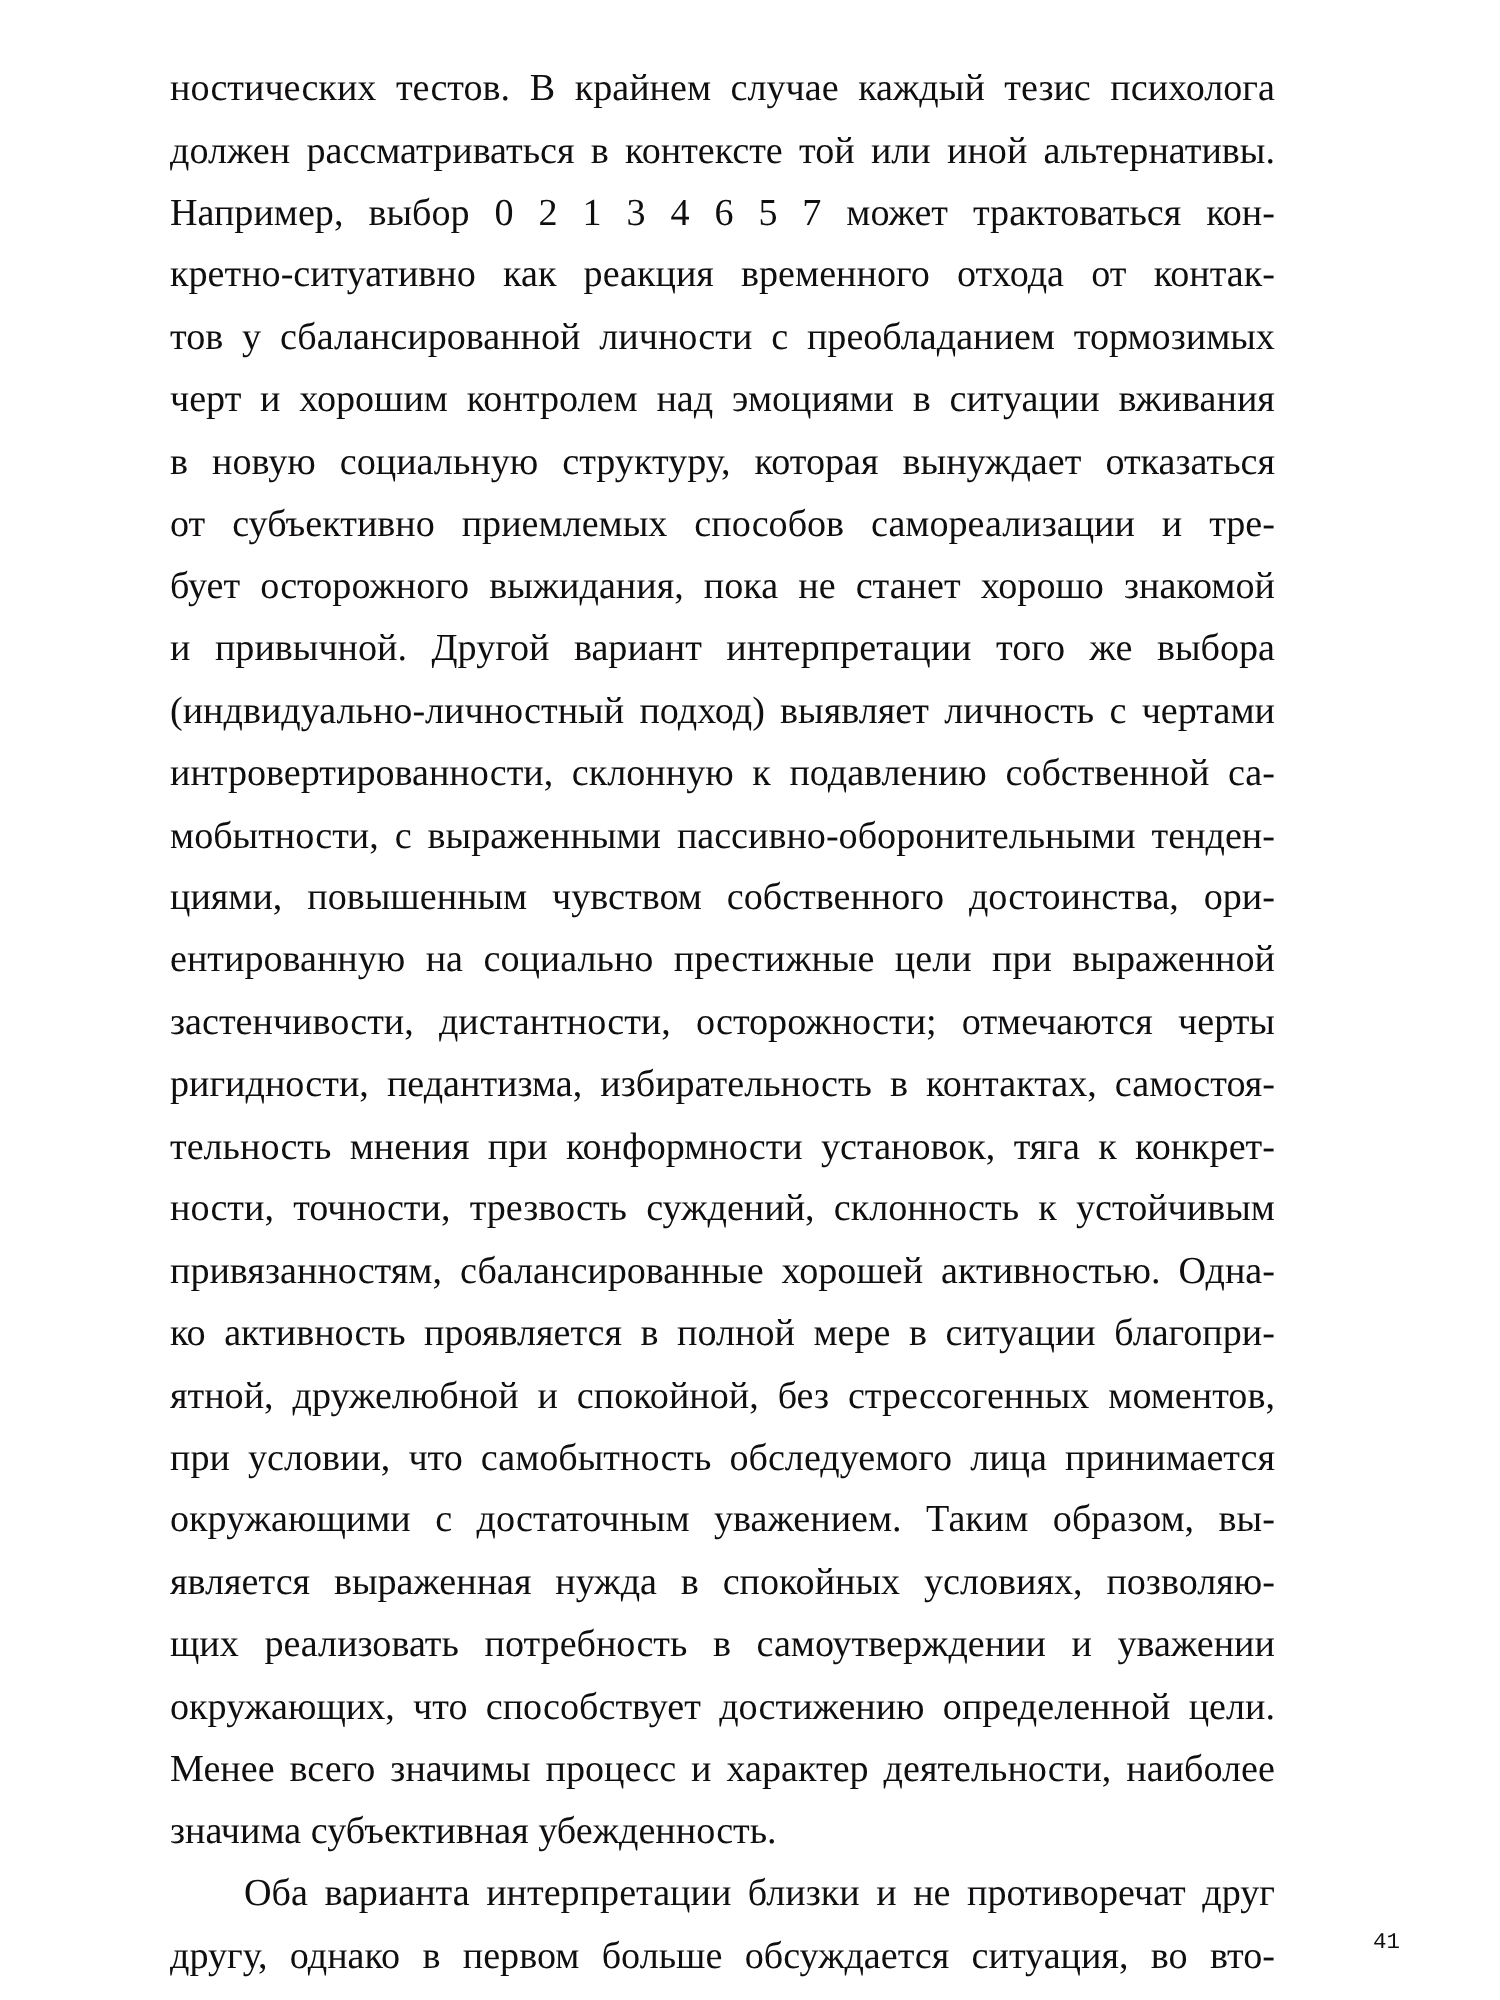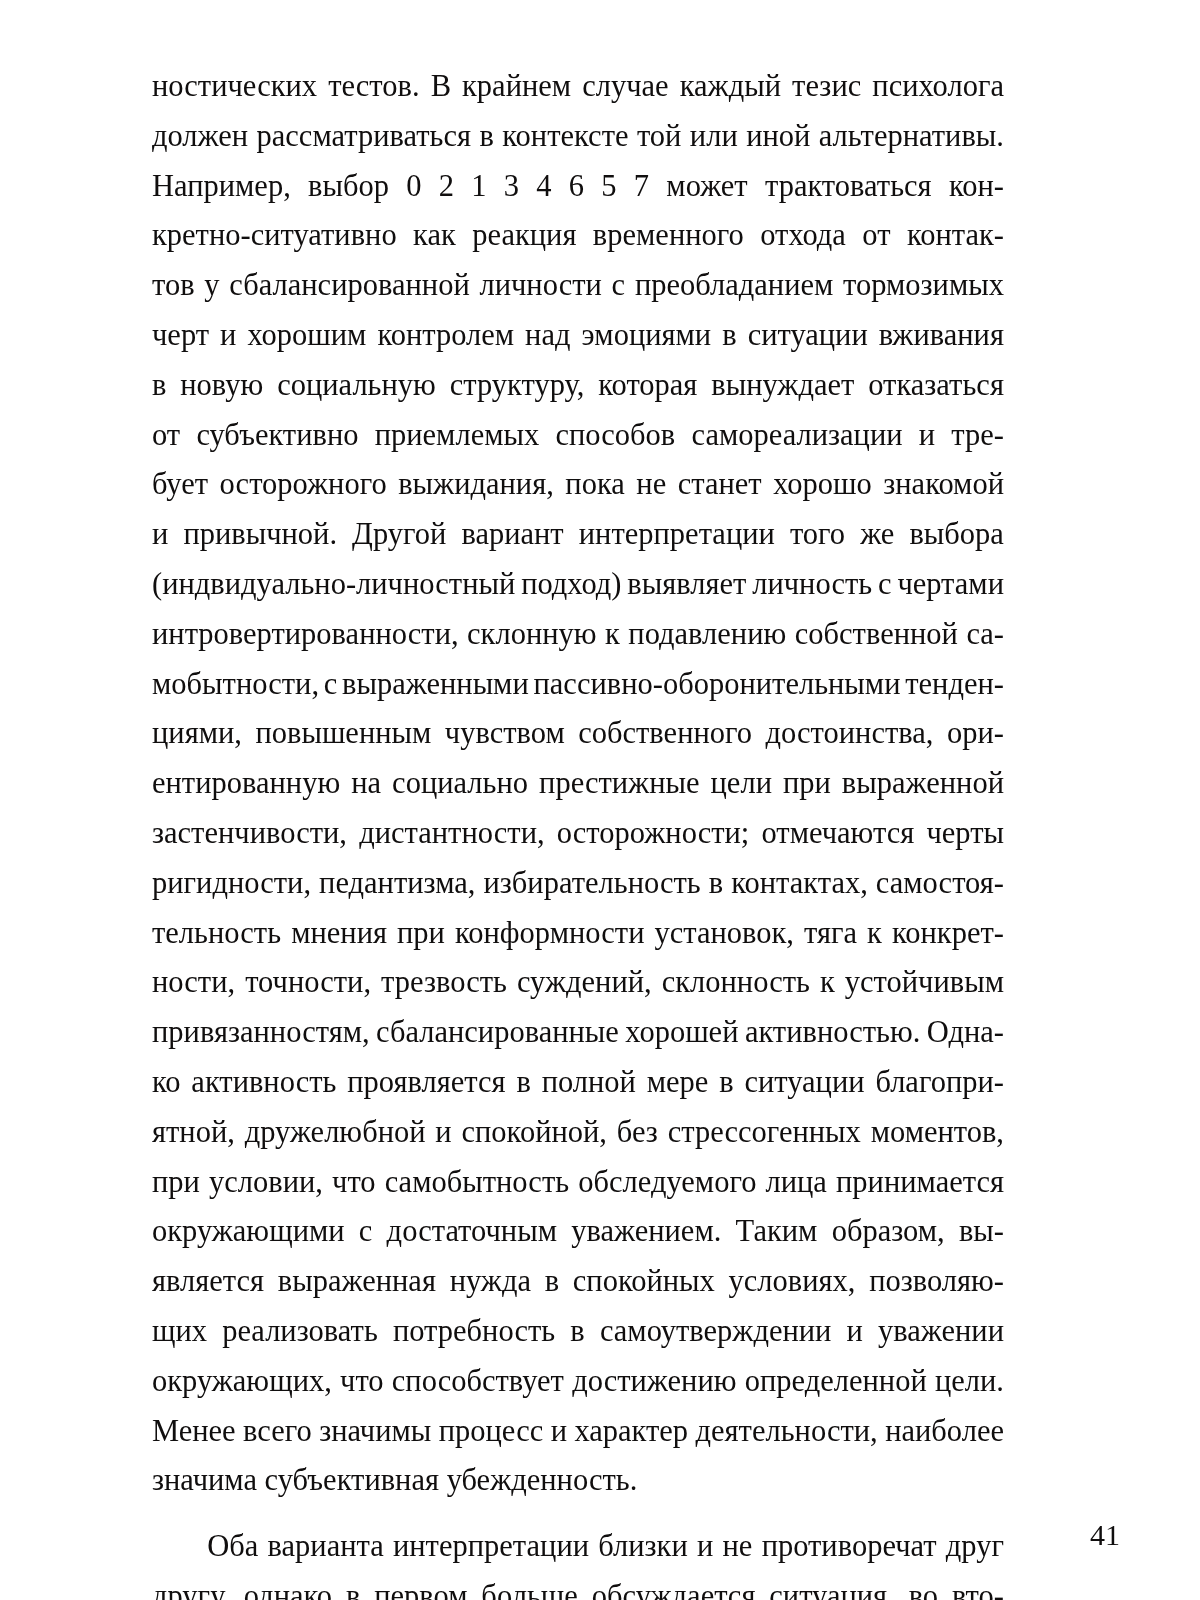--- a/index.html
+++ b/index.html
@@ -20,21 +20,21 @@
     position: absolute;
     left: 136px;
     top: 46px;
     width: 884px;
   }
   .para {
     font-family: "Liberation Serif", "DejaVu Serif", serif;
     font-size: 30.5px;
     line-height: 49.8px;
     color: #100e0e;
-    margin: 16px;
+    margin: 0;
     text-align: justify;
     text-align-last: left;
     white-space: pre-wrap;
     word-spacing: 0px;
   }
   .para + .para {
     margin-top: 0;
   }
   .line {
     display: block;
@@ -52,23 +52,23 @@
   .line.last {
     display: block;
   }
   .indent {
     display: inline-block;
     width: 46px;
   }
   .folio {
     position: absolute;
     right: 80px;
-    bottom: 48px;
-    font-family: Liberation Serif, serif;
-    font-size: 30px;
+    bottom: 36px;
+    font-family: Liberation Mono, monospace;
+    font-size: 18px;
     color: #100e0e;
   }
 </style>
 </head>
 <body>
 
 <div class="page">
 
   <div class="text-column" id="column">
       <p class="para"><span class="line j"><span class="w">ностических</span><span class="w">тестов.</span><span class="w">В</span><span class="w">крайнем</span><span class="w">случае</span><span class="w">каждый</span><span class="w">тезис</span><span class="w">психолога</span></span><span class="line j"><span class="w">должен</span><span class="w">рассматриваться</span><span class="w">в</span><span class="w">контексте</span><span class="w">той</span><span class="w">или</span><span class="w">иной</span><span class="w">альтернативы.</span></span><span class="line j"><span class="w">Например,</span><span class="w">выбор</span><span class="w">0</span><span class="w">2</span><span class="w">1</span><span class="w">3</span><span class="w">4</span><span class="w">6</span><span class="w">5</span><span class="w">7</span><span class="w">может</span><span class="w">трактоваться</span><span class="w">кон-</span></span><span class="line j"><span class="w">кретно-ситуативно</span><span class="w">как</span><span class="w">реакция</span><span class="w">временного</span><span class="w">отхода</span><span class="w">от</span><span class="w">контак-</span></span><span class="line j"><span class="w">тов</span><span class="w">у</span><span class="w">сбалансированной</span><span class="w">личности</span><span class="w">с</span><span class="w">преобладанием</span><span class="w">тормозимых</span></span><span class="line j"><span class="w">черт</span><span class="w">и</span><span class="w">хорошим</span><span class="w">контролем</span><span class="w">над</span><span class="w">эмоциями</span><span class="w">в</span><span class="w">ситуации</span><span class="w">вживания</span></span><span class="line j"><span class="w">в</span><span class="w">новую</span><span class="w">социальную</span><span class="w">структуру,</span><span class="w">которая</span><span class="w">вынуждает</span><span class="w">отказаться</span></span><span class="line j"><span class="w">от</span><span class="w">субъективно</span><span class="w">приемлемых</span><span class="w">способов</span><span class="w">самореализации</span><span class="w">и</span><span class="w">тре-</span></span><span class="line j"><span class="w">бует</span><span class="w">осторожного</span><span class="w">выжидания,</span><span class="w">пока</span><span class="w">не</span><span class="w">станет</span><span class="w">хорошо</span><span class="w">знакомой</span></span><span class="line j"><span class="w">и</span><span class="w">привычной.</span><span class="w">Другой</span><span class="w">вариант</span><span class="w">интерпретации</span><span class="w">того</span><span class="w">же</span><span class="w">выбора</span></span><span class="line j"><span class="w">(индвидуально-личностный</span><span class="w">подход)</span><span class="w">выявляет</span><span class="w">личность</span><span class="w">с</span><span class="w">чертами</span></span><span class="line j"><span class="w">интровертированности,</span><span class="w">склонную</span><span class="w">к</span><span class="w">подавлению</span><span class="w">собственной</span><span class="w">са-</span></span><span class="line j"><span class="w">мобытности,</span><span class="w">с</span><span class="w">выраженными</span><span class="w">пассивно-оборонительными</span><span class="w">тенден-</span></span><span class="line j"><span class="w">циями,</span><span class="w">повышенным</span><span class="w">чувством</span><span class="w">собственного</span><span class="w">достоинства,</span><span class="w">ори-</span></span><span class="line j"><span class="w">ентированную</span><span class="w">на</span><span class="w">социально</span><span class="w">престижные</span><span class="w">цели</span><span class="w">при</span><span class="w">выраженной</span></span><span class="line j"><span class="w">застенчивости,</span><span class="w">дистантности,</span><span class="w">осторожности;</span><span class="w">отмечаются</span><span class="w">черты</span></span><span class="line j"><span class="w">ригидности,</span><span class="w">педантизма,</span><span class="w">избирательность</span><span class="w">в</span><span class="w">контактах,</span><span class="w">самостоя-</span></span><span class="line j"><span class="w">тельность</span><span class="w">мнения</span><span class="w">при</span><span class="w">конформности</span><span class="w">установок,</span><span class="w">тяга</span><span class="w">к</span><span class="w">конкрет-</span></span><span class="line j"><span class="w">ности,</span><span class="w">точности,</span><span class="w">трезвость</span><span class="w">суждений,</span><span class="w">склонность</span><span class="w">к</span><span class="w">устойчивым</span></span><span class="line j"><span class="w">привязанностям,</span><span class="w">сбалансированные</span><span class="w">хорошей</span><span class="w">активностью.</span><span class="w">Одна-</span></span><span class="line j"><span class="w">ко</span><span class="w">активность</span><span class="w">проявляется</span><span class="w">в</span><span class="w">полной</span><span class="w">мере</span><span class="w">в</span><span class="w">ситуации</span><span class="w">благопри-</span></span><span class="line j"><span class="w">ятной,</span><span class="w">дружелюбной</span><span class="w">и</span><span class="w">спокойной,</span><span class="w">без</span><span class="w">стрессогенных</span><span class="w">моментов,</span></span><span class="line j"><span class="w">при</span><span class="w">условии,</span><span class="w">что</span><span class="w">самобытность</span><span class="w">обследуемого</span><span class="w">лица</span><span class="w">принимается</span></span><span class="line j"><span class="w">окружающими</span><span class="w">с</span><span class="w">достаточным</span><span class="w">уважением.</span><span class="w">Таким</span><span class="w">образом,</span><span class="w">вы-</span></span><span class="line j"><span class="w">является</span><span class="w">выраженная</span><span class="w">нужда</span><span class="w">в</span><span class="w">спокойных</span><span class="w">условиях,</span><span class="w">позволяю-</span></span><span class="line j"><span class="w">щих</span><span class="w">реализовать</span><span class="w">потребность</span><span class="w">в</span><span class="w">самоутверждении</span><span class="w">и</span><span class="w">уважении</span></span><span class="line j"><span class="w">окружающих,</span><span class="w">что</span><span class="w">способствует</span><span class="w">достижению</span><span class="w">определенной</span><span class="w">цели.</span></span><span class="line j"><span class="w">Менее</span><span class="w">всего</span><span class="w">значимы</span><span class="w">процесс</span><span class="w">и</span><span class="w">характер</span><span class="w">деятельности,</span><span class="w">наиболее</span></span><span class="line last"><span>значима субъективная убежденность.</span></span></p>

